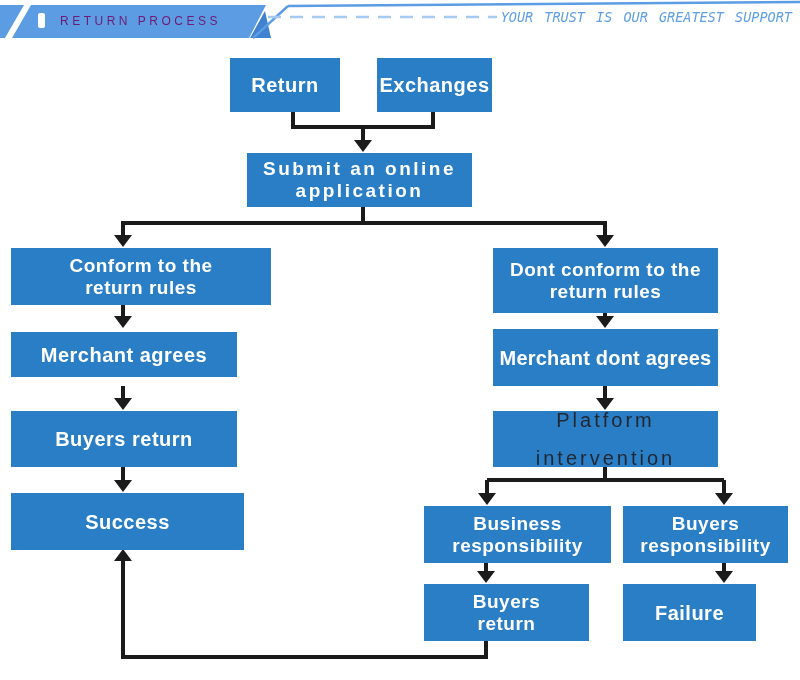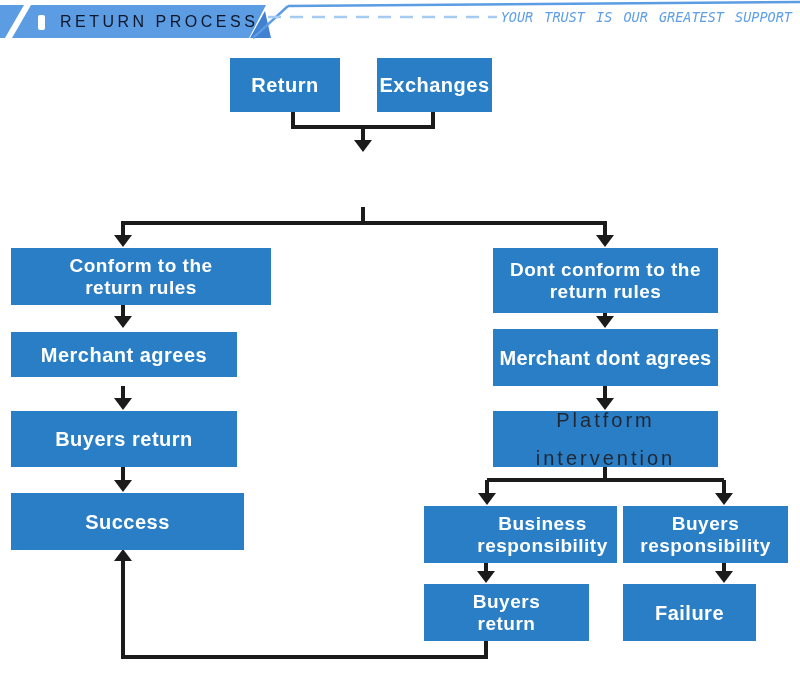--- a/index.html
+++ b/index.html
@@ -9,21 +9,21 @@
   }
   
   #header{position:absolute;left:0;top:0;width:800px;height:46px;}
   #header svg{position:absolute;left:0;top:0;}
   .banner-shape{fill:var(--banner-color);}
   .fold-shape{fill:var(--fold-color);}
   .thin-line{stroke:var(--banner-color);stroke-width:2.5;fill:none;}
   .dash-line{stroke:var(--dash-color);stroke-width:2.5;fill:none;stroke-dasharray:13 9;}
   .banner-title{
     position:absolute;left:38px;top:13px;display:flex;align-items:center;
-    color:#0f172a;font-weight:300;font-size:16px;letter-spacing:3.5px;white-space:nowrap;
+    color:#701a75;font-weight:300;font-size:12px;letter-spacing:3.5px;white-space:nowrap;
   }
   .bar-icon{display:inline-block;width:7px;height:15px;background:#fff;border-radius:2px;margin-right:15px;}
   .tagline{
     position:absolute;right:8px;top:9px;font-family:"DejaVu Sans Mono",monospace;
     font-style:italic;font-size:13.5px;letter-spacing:0px;word-spacing:3px;
     color:var(--tagline-color);white-space:nowrap;
   }
   
   #connectors{position:absolute;left:0;top:0;}
   .edge{stroke:var(--line-color);stroke-width:4;fill:none;}
@@ -94,20 +94,24 @@
   </svg>
 
   <div class="node" id="node-return" style="left:230px;top:58px;width:110px;height:54px;">
     <span>Return</span>
   </div>
 
   <div class="node" id="node-exchanges" style="left:377px;top:58px;width:115px;height:54px;">
     <span>Exchanges</span>
   </div>
 
+  <div class="node two" id="node-submit" style="left:247px;top:153px;width:225px;height:54px;">
+    <span>Submit an online</span>
+    <span>application</span>
+  </div>
 
   <div class="node two" id="node-conform" style="left:11px;top:248px;width:260px;height:57px;">
     <span>Conform to the</span>
     <span>return rules</span>
   </div>
 
   <div class="node" id="node-merchant-agrees" style="left:11px;top:332px;width:226px;height:45px;">
     <span>Merchant agrees</span>
   </div>
 
@@ -126,21 +130,21 @@
 
   <div class="node" id="node-merchant-dont-agrees" style="left:493px;top:329px;width:225px;height:57px;letter-spacing:0.2px;">
     <span>Merchant dont agrees</span>
   </div>
 
   <div class="node two" id="node-platform" style="left:493px;top:411px;width:225px;height:56px;">
     <span>Platform</span>
     <span>intervention</span>
   </div>
 
-  <div class="node two" id="node-business-resp" style="left:424px;top:506px;width:149px;height:57px;padding-left:44px;">
+  <div class="node two" id="node-business-resp" style="left:424px;top:506px;width:187px;height:57px;">
     <span>Business</span>
     <span>responsibility</span>
   </div>
 
   <div class="node two" id="node-buyers-resp" style="left:623px;top:506px;width:165px;height:57px;">
     <span>Buyers</span>
     <span>responsibility</span>
   </div>
 
   <div class="node two" id="node-buyers-return-bottom" style="left:424px;top:584px;width:165px;height:57px;">

